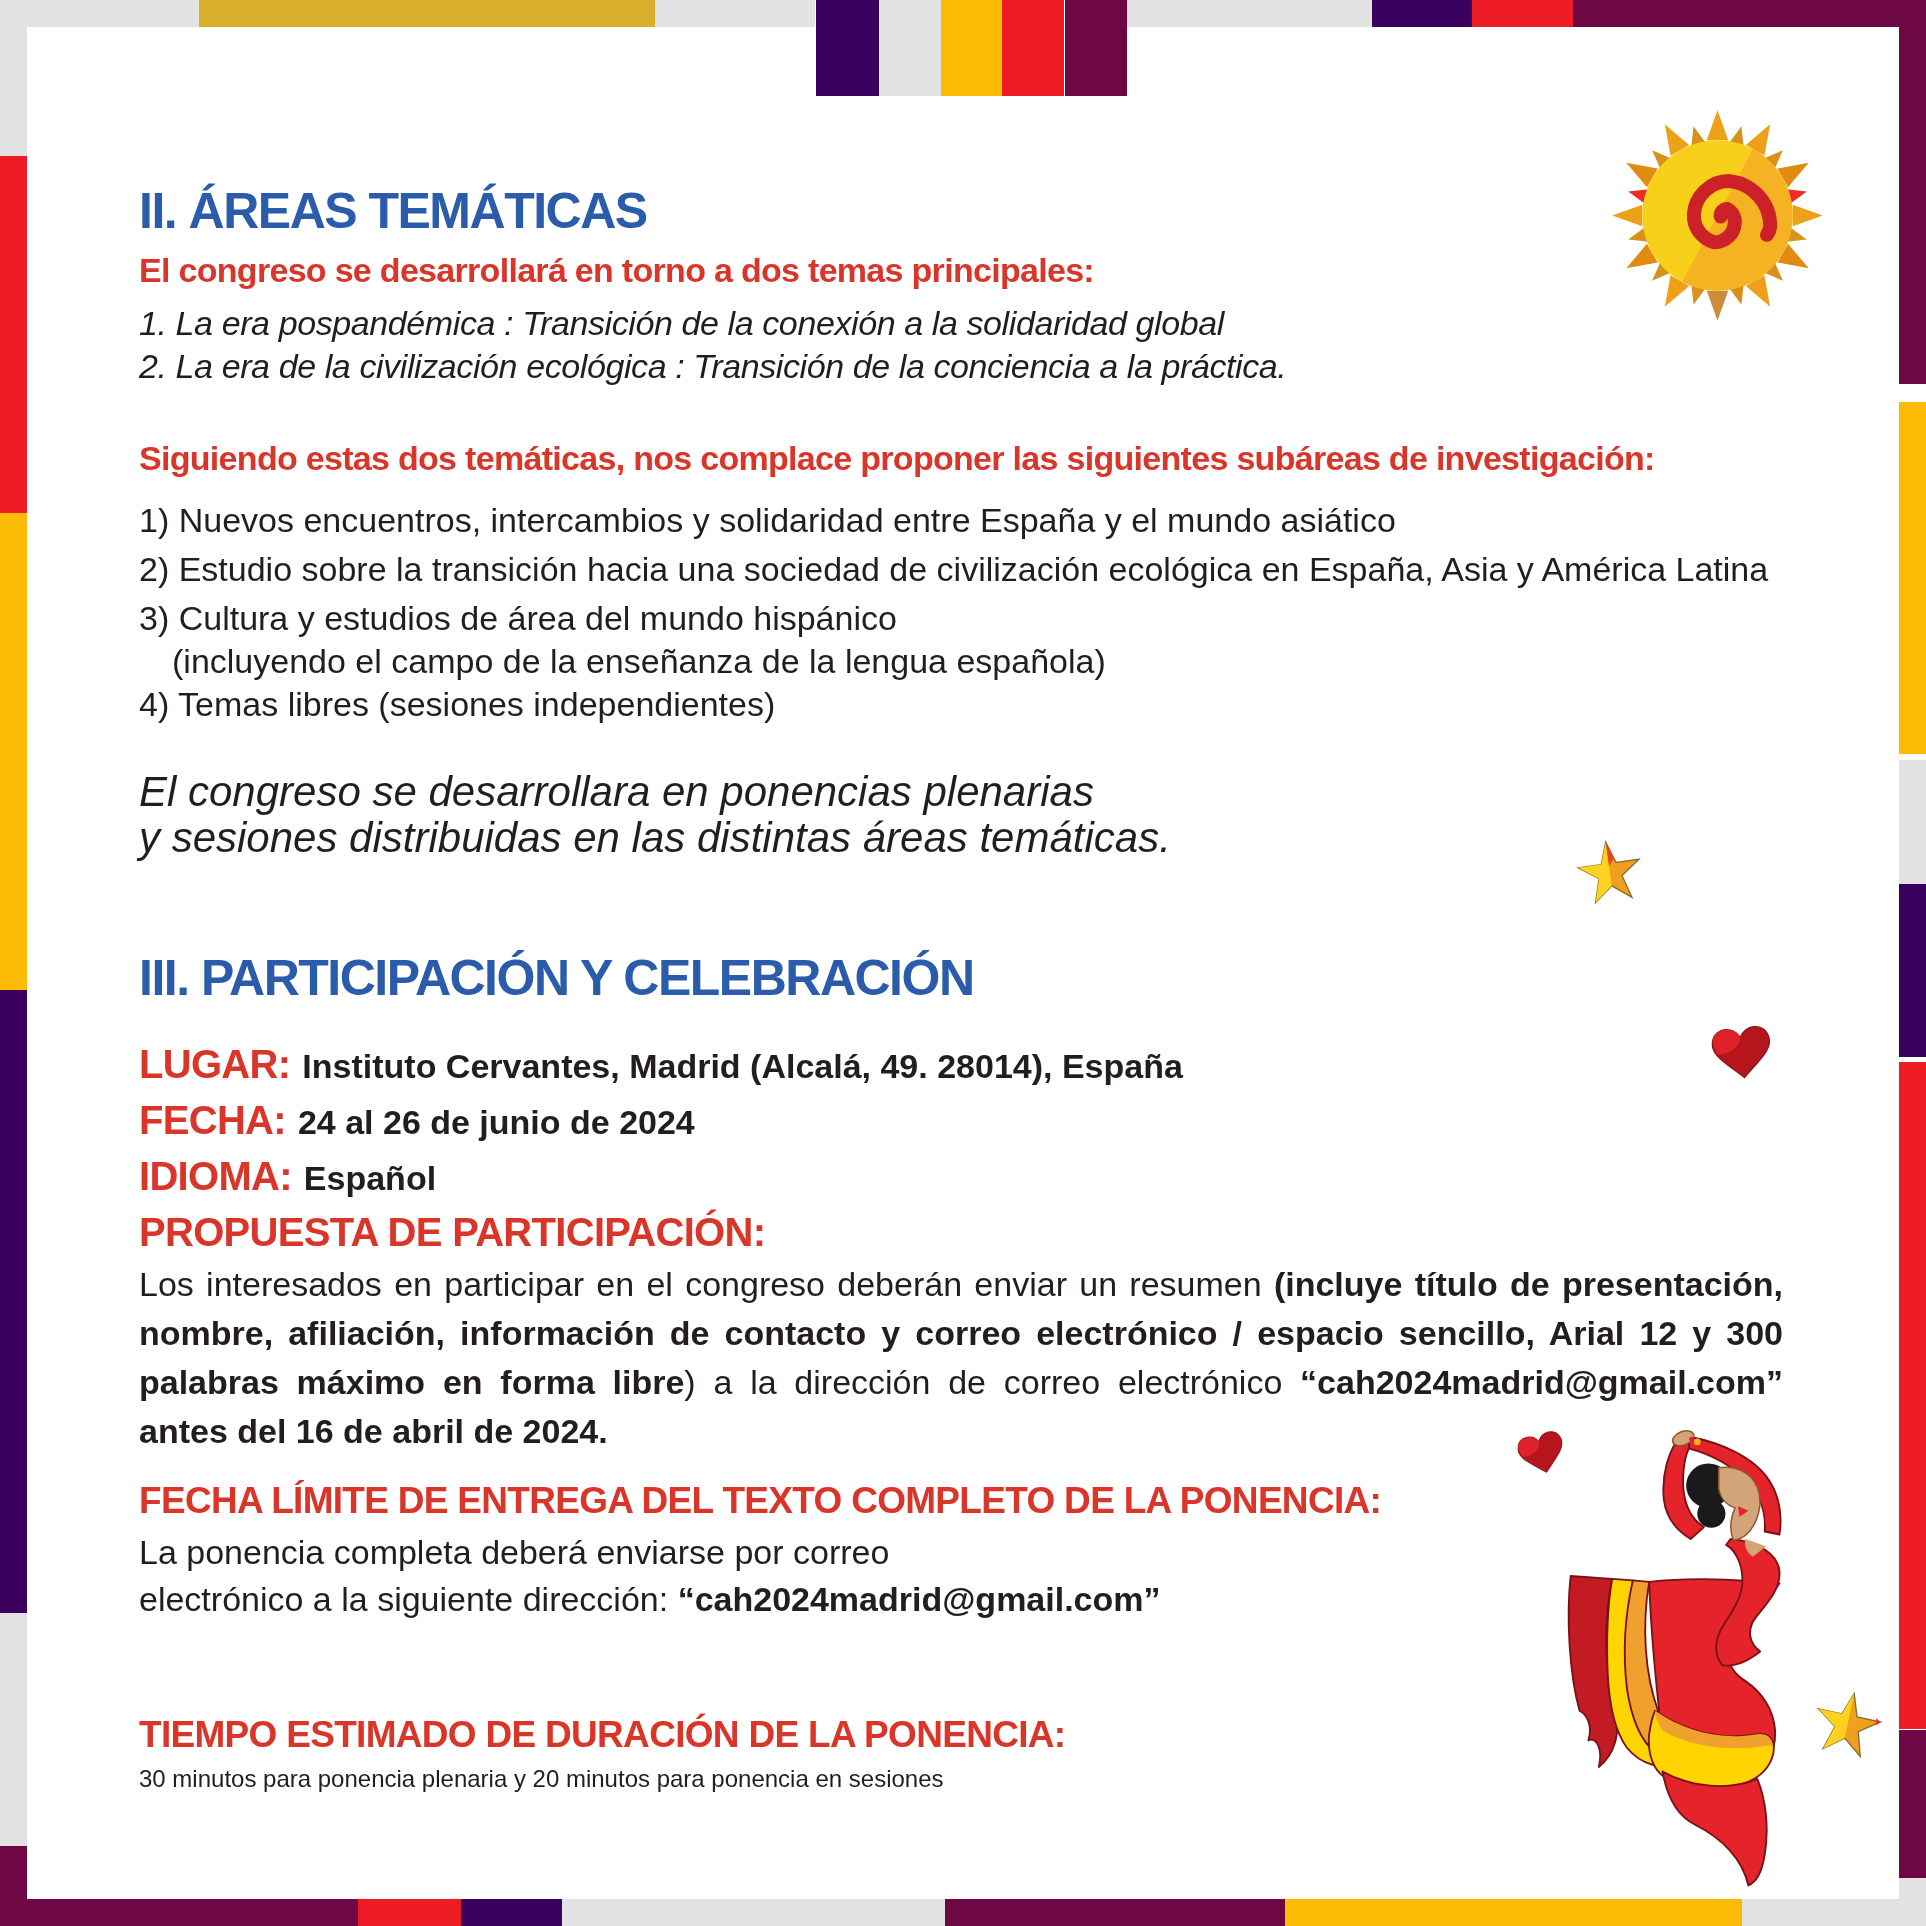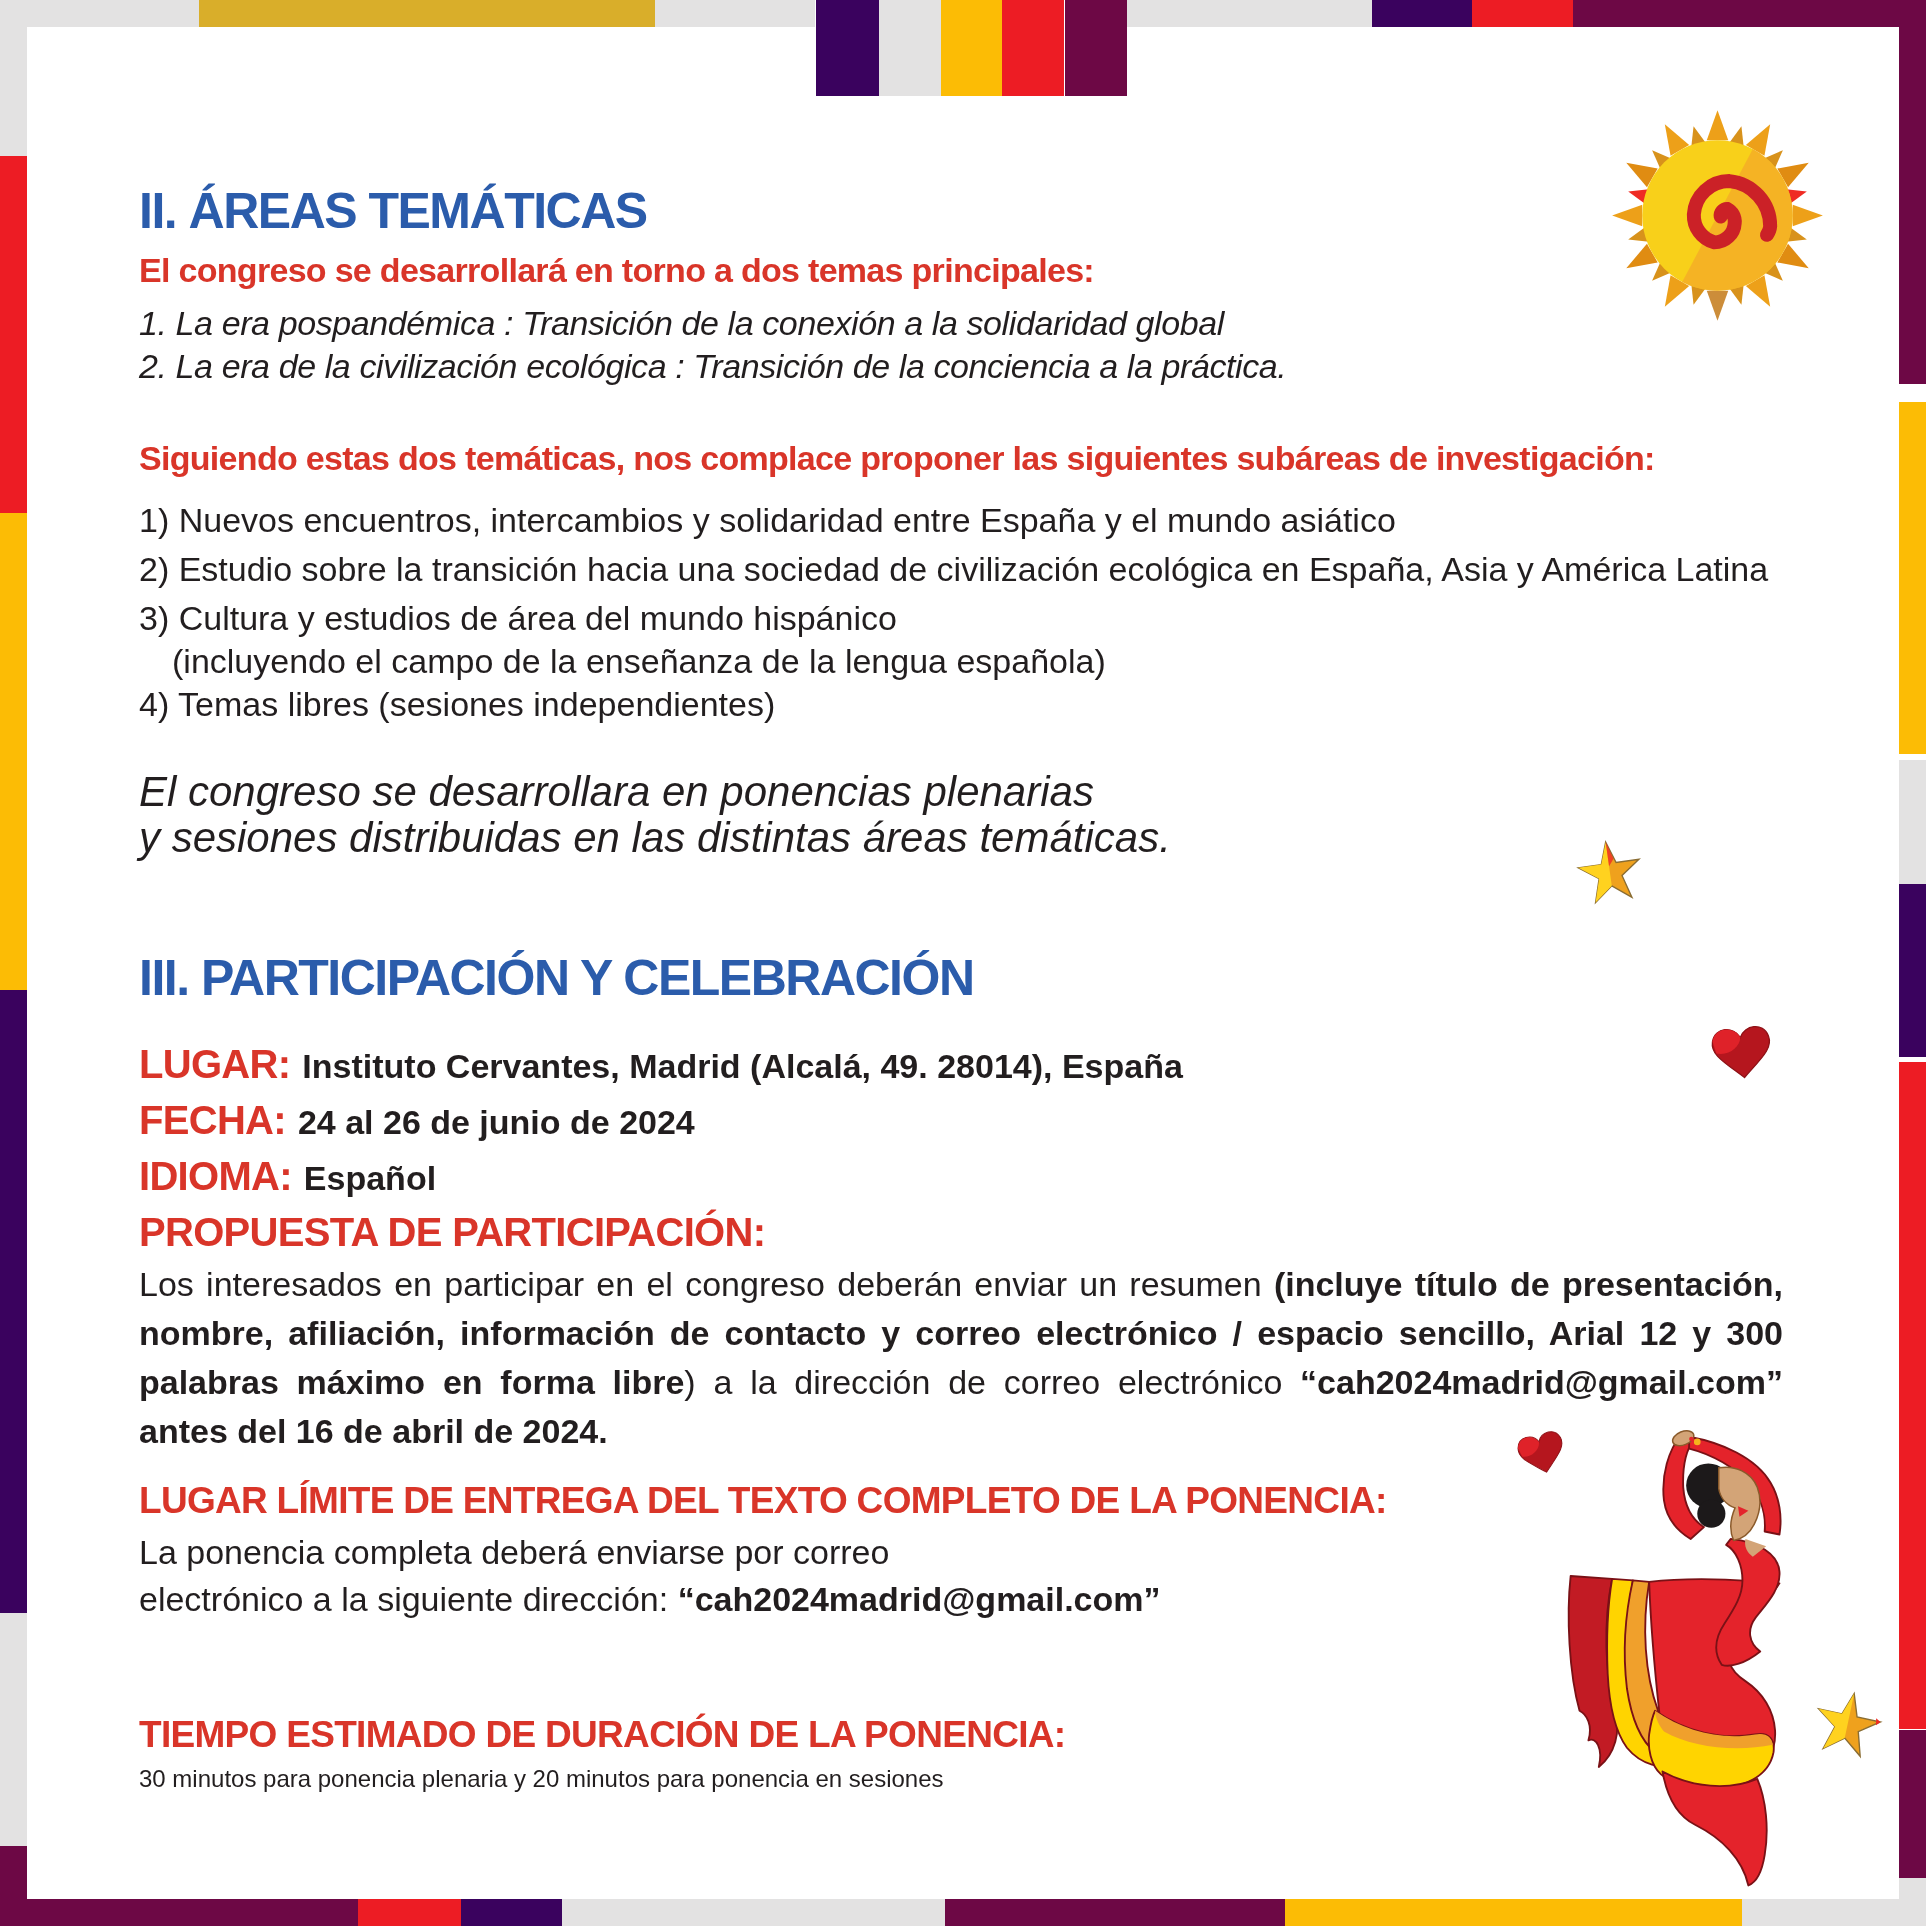--- a/index.html
+++ b/index.html
@@ -95,21 +95,21 @@
     <span class="detail-value">24 al 26 de junio de 2024</span>
   </div>
   <div class="abs detail-row" style="left:139px;top:1154px;">
     <span class="detail-label">IDIOMA:</span>
     <span class="detail-value">Español</span>
   </div>
 
   <div class="abs detail-label" style="left:139px;top:1210px;">PROPUESTA DE PARTICIPACIÓN:</div>
   <div class="abs para" style="left:139px;top:1260px;width:1644px;"><span>Los interesados en participar en el congreso deberán enviar un resumen </span><span class="b">(incluye título de presentación, nombre, afiliación, información de contacto y correo electrónico / espacio sencillo, Arial 12 y 300 palabras máximo en forma libre</span><span>) a la dirección de correo electrónico </span><span class="b">“cah2024madrid@gmail.com” antes del 16 de abril de 2024.</span></div>
 
-  <div class="abs red-head" style="left:139px;top:1480px;">LUGAR LÍMITE DE ENTREGA DEL TEXTO COMPLETO DE LA PONENCIA:</div>
+  <div class="abs red-head" style="left:139px;top:1480px;">FECHA LÍMITE DE ENTREGA DEL TEXTO COMPLETO DE LA PONENCIA:</div>
   <div class="abs runline" style="left:139px;top:1529px;"><span>La ponencia completa deberá enviarse por correo</span></div>
   <div class="abs runline" style="left:139px;top:1576px;"><span>electrónico a la siguiente dirección: </span><span class="b">“cah2024madrid@gmail.com”</span></div>
 
   <div class="abs red-head" style="left:139px;top:1714px;">TIEMPO ESTIMADO DE DURACIÓN DE LA PONENCIA:</div>
   <div class="abs plain-line" style="left:139px;top:1765px;">30 minutos para ponencia plenaria y 20 minutos para ponencia en sesiones</div>
 
   <div class="abs" style="left:1610px;top:108px;width:215px;height:215px;">
     <svg viewBox="0 0 200 200" width="215" height="215">
       <g>
         <g>

